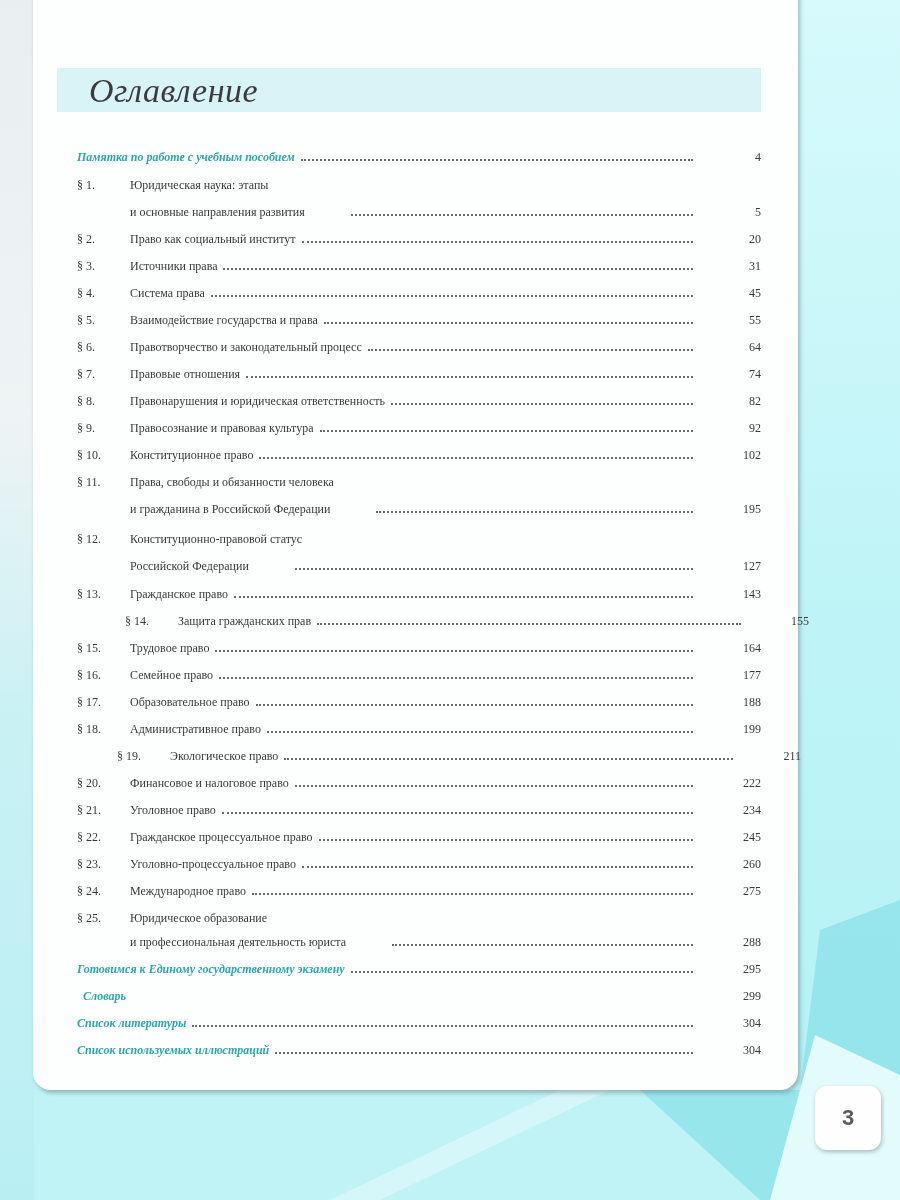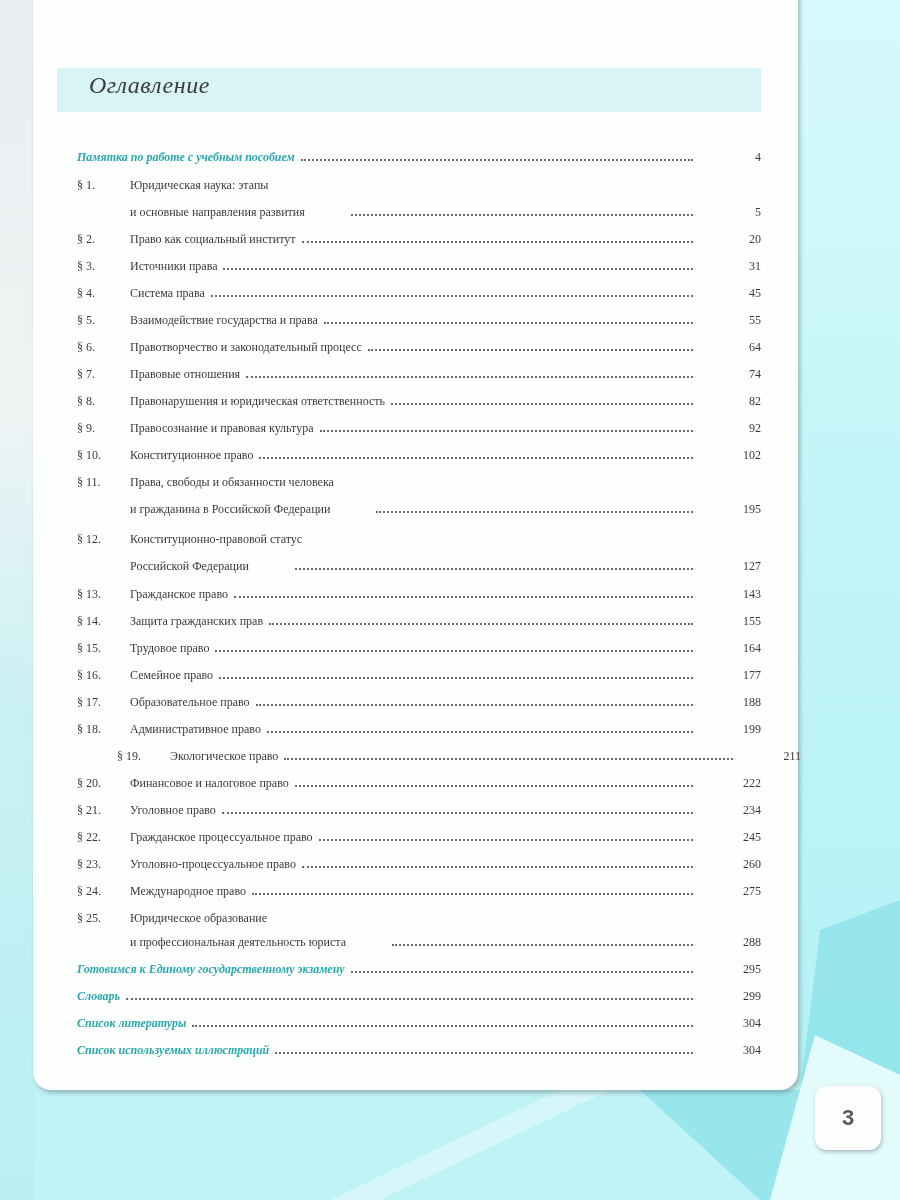--- a/index.html
+++ b/index.html
@@ -36,21 +36,21 @@
     position:absolute; left:33px; top:-20px; width:765px; height:1110px;
     background:#fdfefe;
     border-radius:0 0 18px 18px;
     box-shadow:2px 3px 4px rgba(90,110,115,.45);
   }
   .banner {
     position:absolute; left:24px; top:88px; width:704px; height:44px;
     background:#d8f4f7;
   }
   .title {
-    position:absolute; left:56px; top:92px; font-style:italic; font-size:24px;
+    position:absolute; left:56px; top:92px; font-style:italic; font-size:34px;
     color:#3b3b3d; letter-spacing:.5px;
   }
   .toc { position:absolute; left:0; top:0; width:765px; }
   .row {
     position:absolute; left:44px; width:684px; height:27px;
     font-size:12px; color:#3a3a3c; line-height:27px;
   }
   .row .num { position:absolute; left:0; top:0; }
   .row .txt { position:absolute; left:53px; top:0; right:60px; }
   .row .line2 { position:absolute; left:53px; right:60px;gap:40px; }
@@ -195,21 +195,21 @@
     </div>
 
     <div class="row" style="top:601px;">
       <span class="num">§ 13.</span>
       <div class="txt fill">
           <span>Гражданское право</span>
           <span class="lead"></span>
         </div>
       <span class="page">143</span>
     </div>
-    <div class="row" style="top:628px;">
+    <div class="row" style="top:628px;margin-left:48px;">
       <span class="num">§ 14.</span>
       <div class="txt fill">
           <span>Защита гражданских прав</span>
           <span class="lead"></span>
         </div>
       <span class="page">155</span>
     </div>
     <div class="row" style="top:655px;">
       <span class="num">§ 15.</span>
       <div class="txt fill">
@@ -302,21 +302,21 @@
     </div>
 
     <div class="row teal-row" style="top:976px;">
       <div class="txt fill" style="left:0;">
         <span class="lbl">Готовимся к Единому государственному экзамену</span>
         <span class="lead"></span>
       </div>
       <span class="page">295</span>
     </div>
     <div class="row teal-row" style="top:1003px;">
-      <div class="txt fill" style="left:0;">
+      <div class="txt fill" style="left:0;flex-direction:column;">
         <span class="lbl">Словарь</span>
         <span class="lead"></span>
       </div>
       <span class="page">299</span>
     </div>
     <div class="row teal-row" style="top:1030px;">
       <div class="txt fill" style="left:0;">
         <span class="lbl">Список литературы</span>
         <span class="lead"></span>
       </div>

